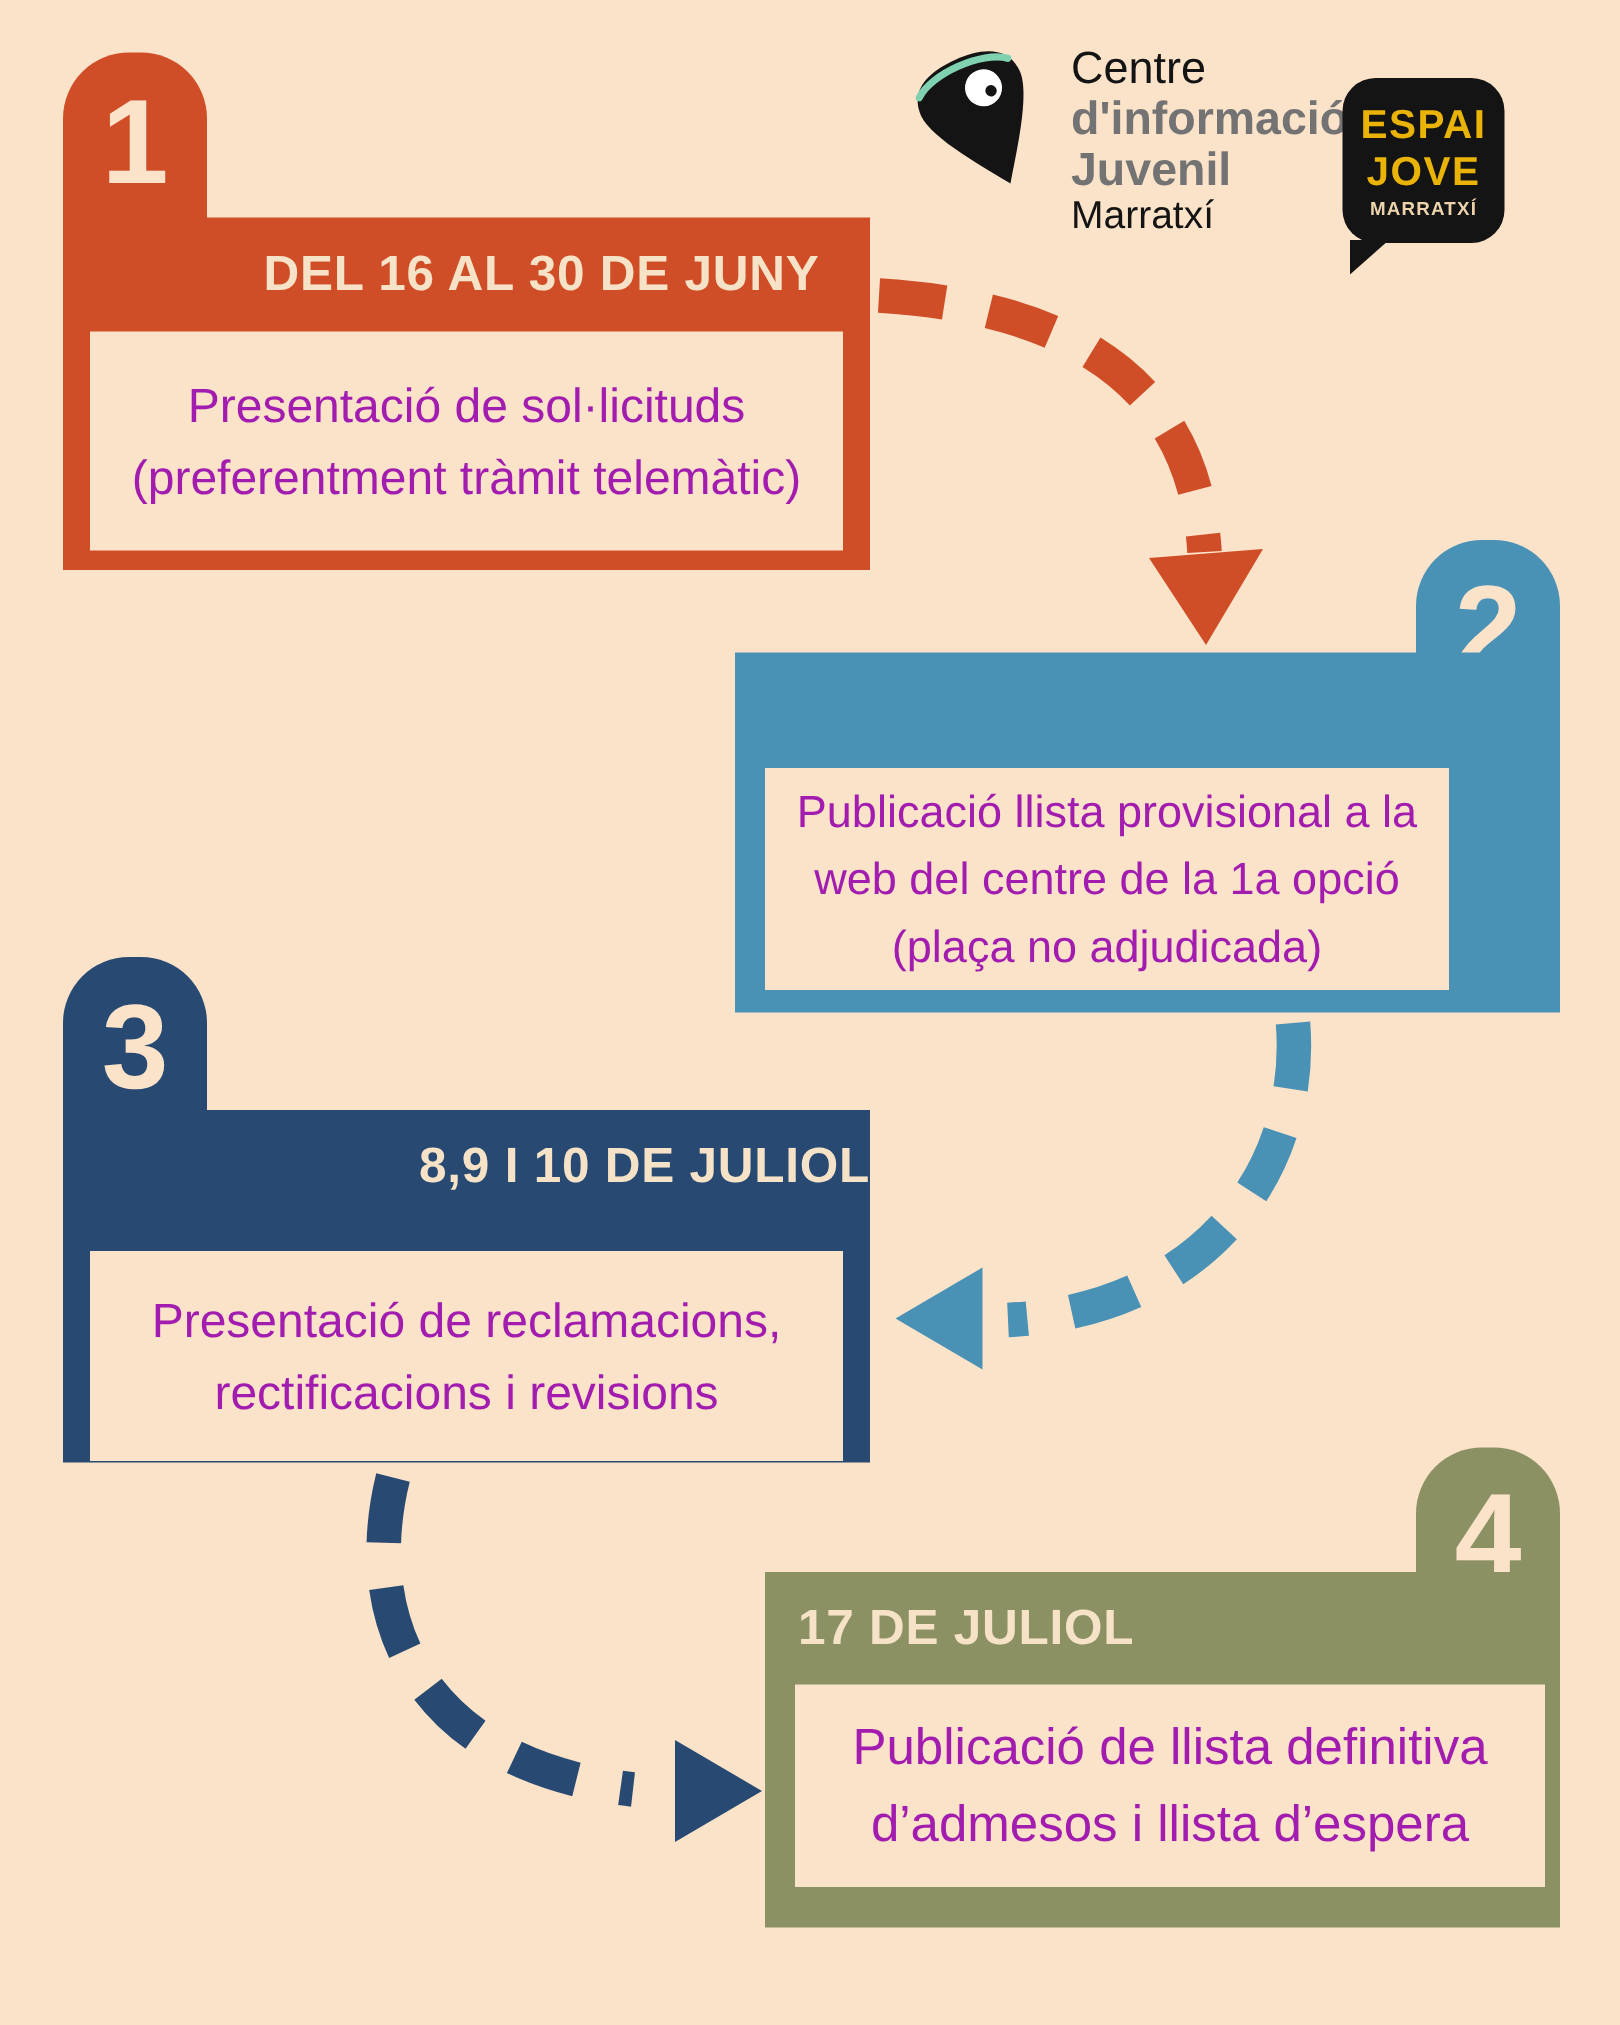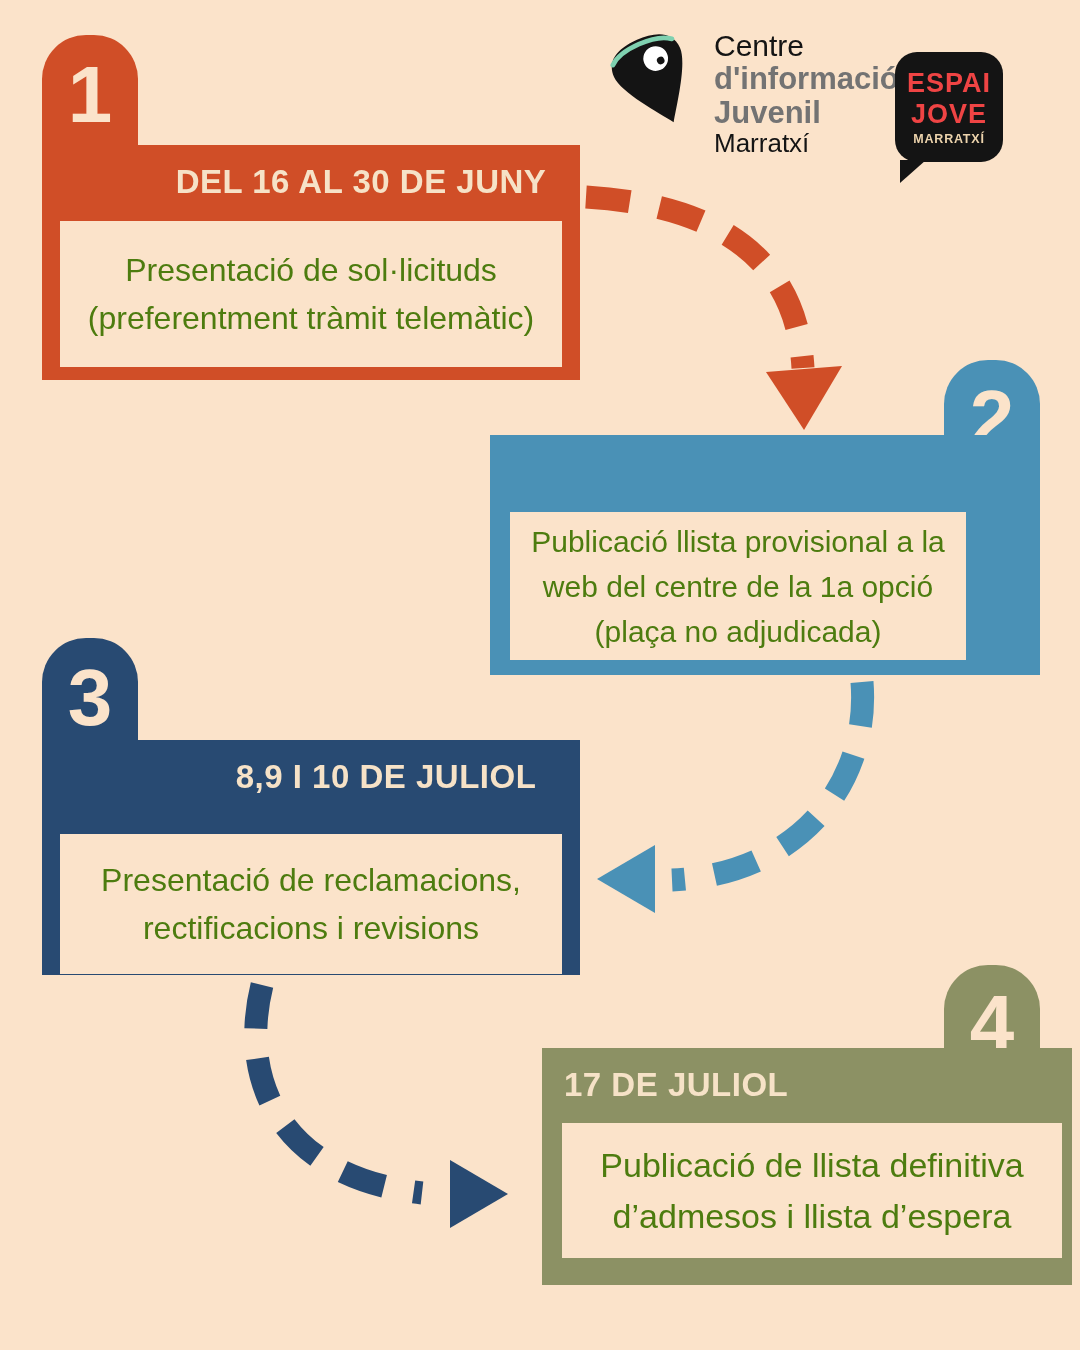--- a/index.html
+++ b/index.html
@@ -7,38 +7,38 @@
           font-family:"Liberation Sans",sans-serif;}
 
   
   .step{position:absolute;z-index:2;}
   .tab{position:absolute;border-radius:44px 44px 0 0;display:flex;align-items:center;justify-content:center;}
   .num{font-size:80px;font-weight:700;color:#fbe3ca;line-height:1;margin-top:-6px;}
   .block{position:absolute;}
   .date{position:absolute;top:18px;left:0;width:100%;box-sizing:border-box;
         font-size:33px;font-weight:700;letter-spacing:.5px;color:#f6e2c7;}
   .bodybox{position:absolute;background:#fbe3ca;display:flex;align-items:center;justify-content:center;
-           text-align:center;color:#4d7c0f;line-height:1.5;box-sizing:border-box;padding:6px 14px;}
+           text-align:center;color:#a21caf;line-height:1.5;box-sizing:border-box;padding:6px 14px;}
 
   .s1{left:42px;top:35px;width:538px;height:345px;}
   .s1 .tab{left:0;top:0;width:96px;height:126px;}
   .s1 .block{left:0;top:110px;width:538px;height:235px;}
   .s1 .date{text-align:center;padding-left:100px;}
   .s1 .bodybox{left:18px;top:76px;width:502px;height:146px;font-size:32px;}
 
   .s2{left:490px;top:360px;width:550px;height:315px;}
   .s2 .tab{left:454px;top:0;width:96px;height:124px;}
   .s2 .block{left:0;top:75px;width:550px;height:240px;}
   .s2 .date{text-align:left;padding-left:42px;}
   .s2 .bodybox{left:20px;top:77px;width:456px;height:148px;font-size:30px;justify-content:flex-end;}
 
   .s3{left:42px;top:638px;width:538px;height:337px;}
   .s3 .tab{left:0;top:0;width:96px;height:126px;}
   .s3 .block{left:0;top:102px;width:538px;height:235px;}
-  .s3 .date{text-align:center;padding-left:150px;}
+  .s3 .date{text-align:right;padding-left:150px;}
   .s3 .bodybox{left:18px;top:94px;width:502px;height:140px;font-size:32px;}
 
   .s4{left:510px;top:965px;width:530px;height:320px;}
   .s4 .tab{left:434px;top:0;width:96px;height:124px;}
   .s4 .block{left:0;top:83px;width:530px;height:237px;}
   .s4 .date{text-align:left;padding-left:22px;}
   .s4 .bodybox{left:20px;top:75px;width:500px;height:135px;font-size:34px;padding:6px 8px;}
 
   
   .arrows{position:absolute;left:0;top:0;width:1080px;height:1350px;z-index:3;pointer-events:none;}
@@ -48,21 +48,21 @@
   .cij-logo{position:absolute;left:608px;top:28px;width:270px;height:125px;z-index:4;}
   .cij-icon{position:absolute;left:0;top:6px;width:95px;height:95px;}
   .cij-text{position:absolute;left:106px;top:2px;line-height:1.08;white-space:nowrap;}
   .cij-l1{font-size:30px;color:#141414;font-weight:500;}
   .cij-l2,.cij-l3{font-size:31px;color:#737373;font-weight:700;}
   .cij-l4{font-size:26px;color:#141414;font-weight:500;}
 
   .espai-badge{position:absolute;left:895px;top:52px;width:108px;height:110px;background:#141414;
                border-radius:22px;z-index:4;display:flex;flex-direction:column;align-items:center;
                justify-content:center;line-height:1.12;}
-  .espai-l1,.espai-l2{font-size:27px;font-weight:700;color:#ef4444;letter-spacing:1px;}
+  .espai-l1,.espai-l2{font-size:27px;font-weight:700;color:#eab308;letter-spacing:1px;}
   .espai-l3{font-size:12.5px;font-weight:700;color:#ecd3ac;letter-spacing:.8px;margin-top:3px;}
   .espai-tail{position:absolute;left:900px;top:160px;width:26px;height:23px;background:#141414;
               clip-path:polygon(0 0,100% 0,0 100%);z-index:4;}
 </style>
 </head>
 <body>
 
 <div class="canvas">
 
   <svg class="arrows" viewBox="0 0 1080 1350">
@@ -108,21 +108,21 @@
       <div class="bodybox">
         <span>Presentació de reclamacions, rectificacions i revisions</span>
       </div>
     </div>
   </section>
 
   <section class="step s4">
     <div class="tab" style="background-color: rgb(140, 145, 100);">
       <span class="num">4</span>
     </div>
-    <div class="block" style="background-color: rgb(140, 145, 100); margin-left: 32px;">
+    <div class="block" style="background-color: rgb(140, 145, 100);">
       <div class="date">17 DE JULIOL</div>
       <div class="bodybox">
         <span>Publicació de llista definitiva d’admesos i llista d’espera</span>
       </div>
     </div>
   </section>
 
   <div class="cij-logo">
     <svg class="cij-icon" viewBox="0 0 100 100">
       <g transform="rotate(-24 50 50)">

